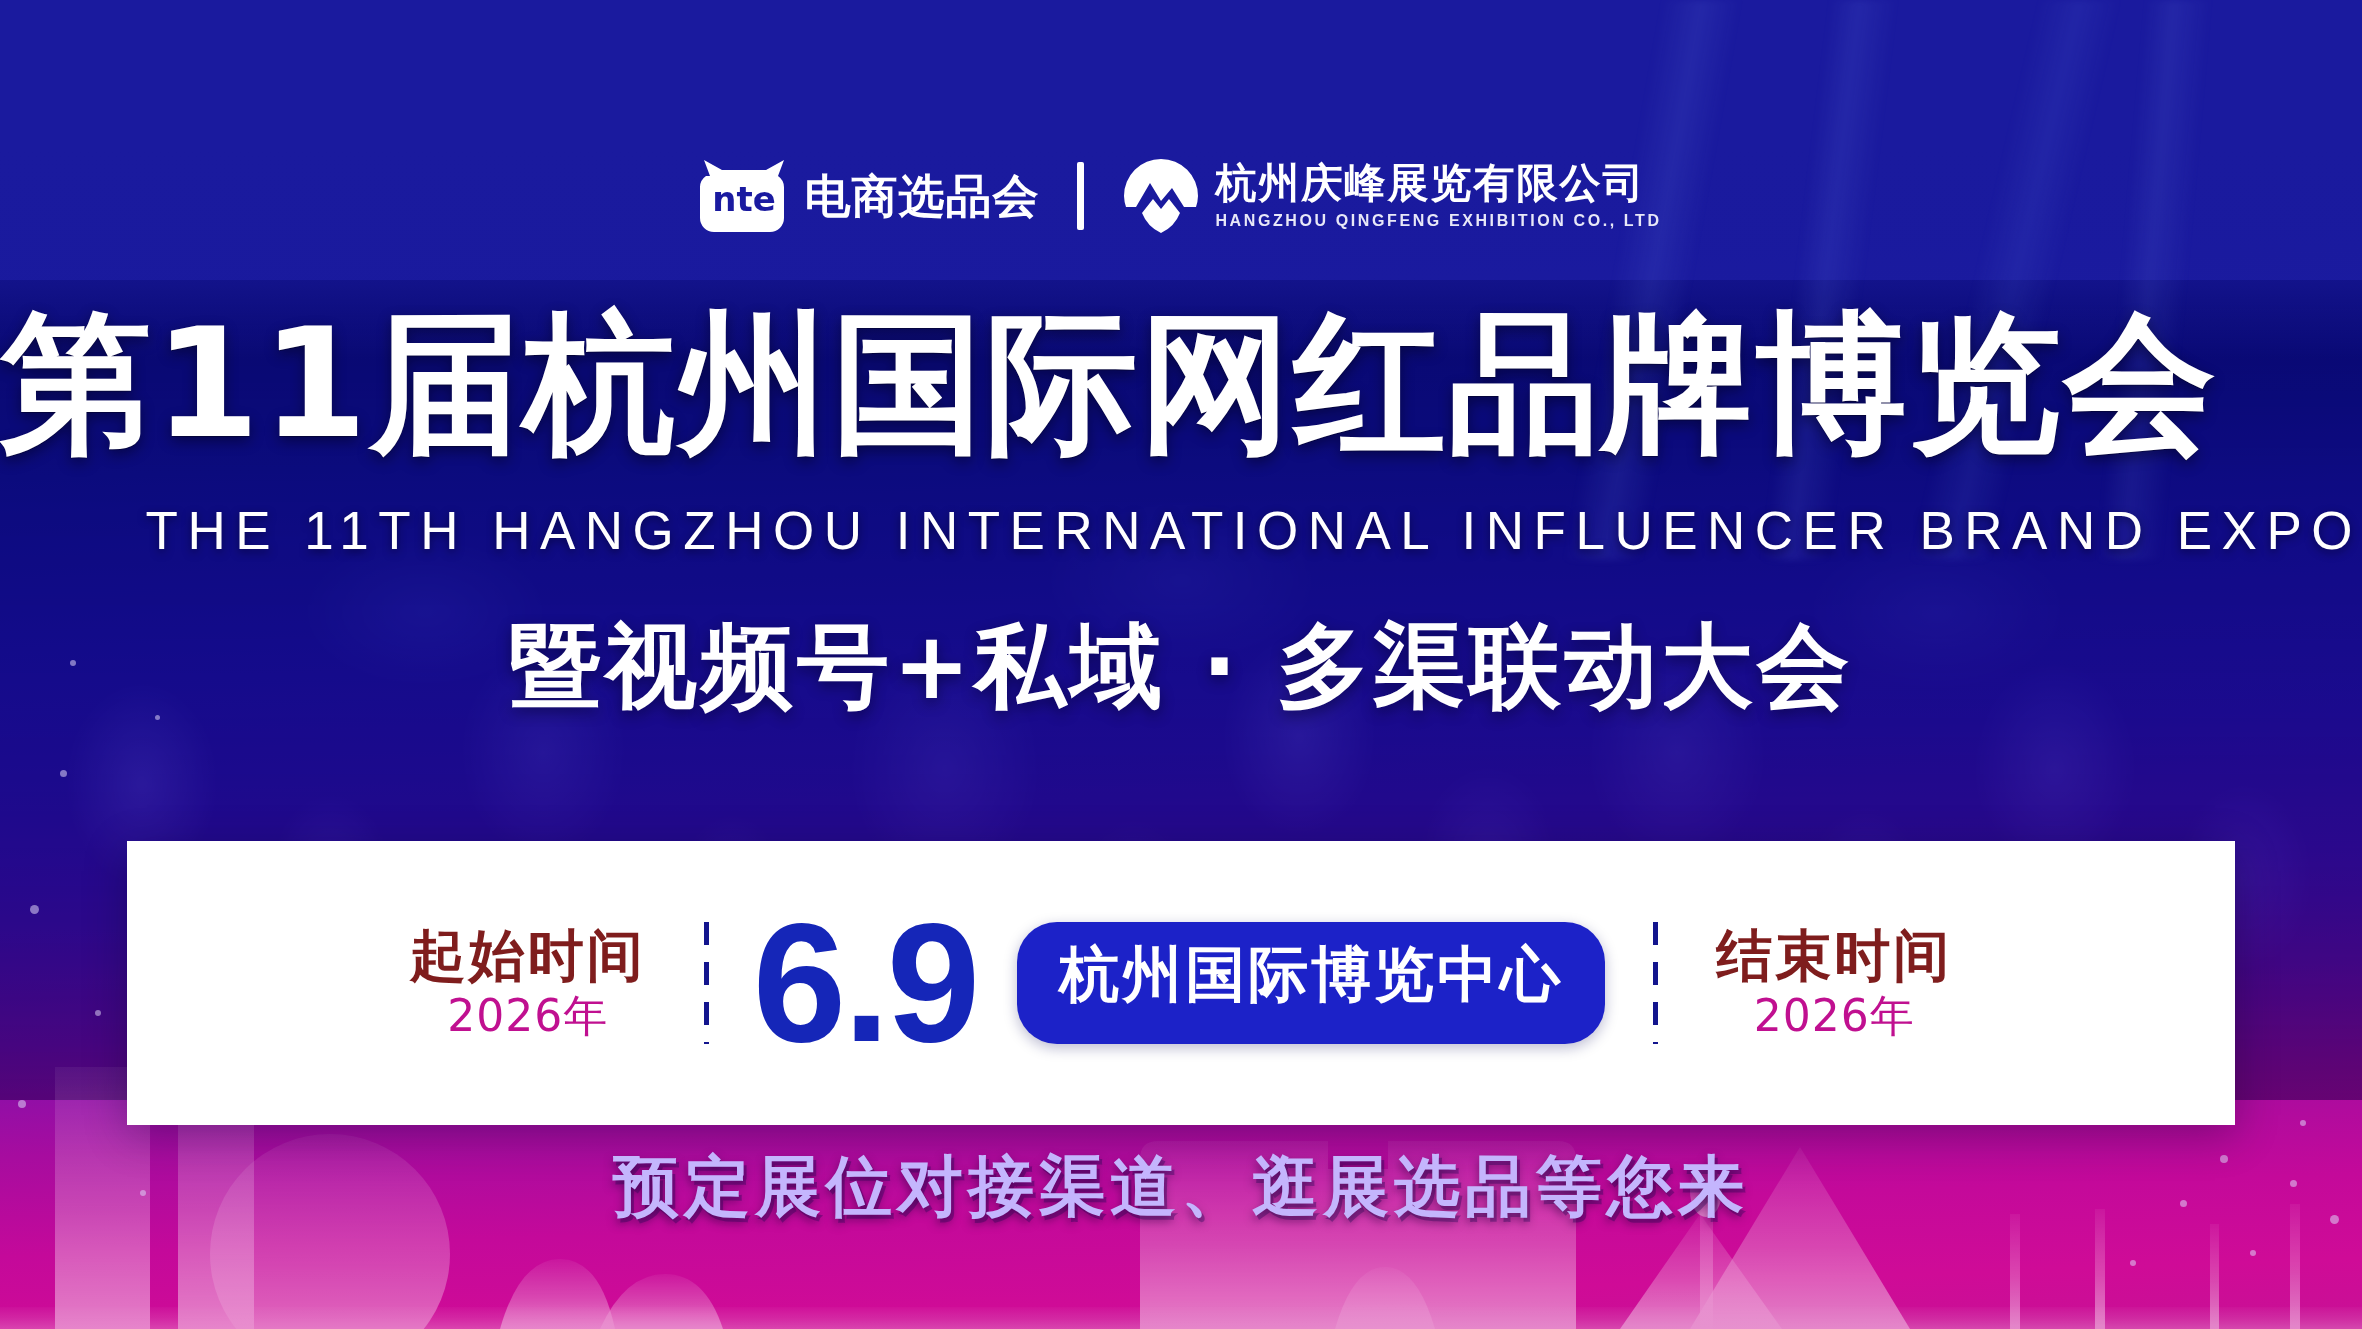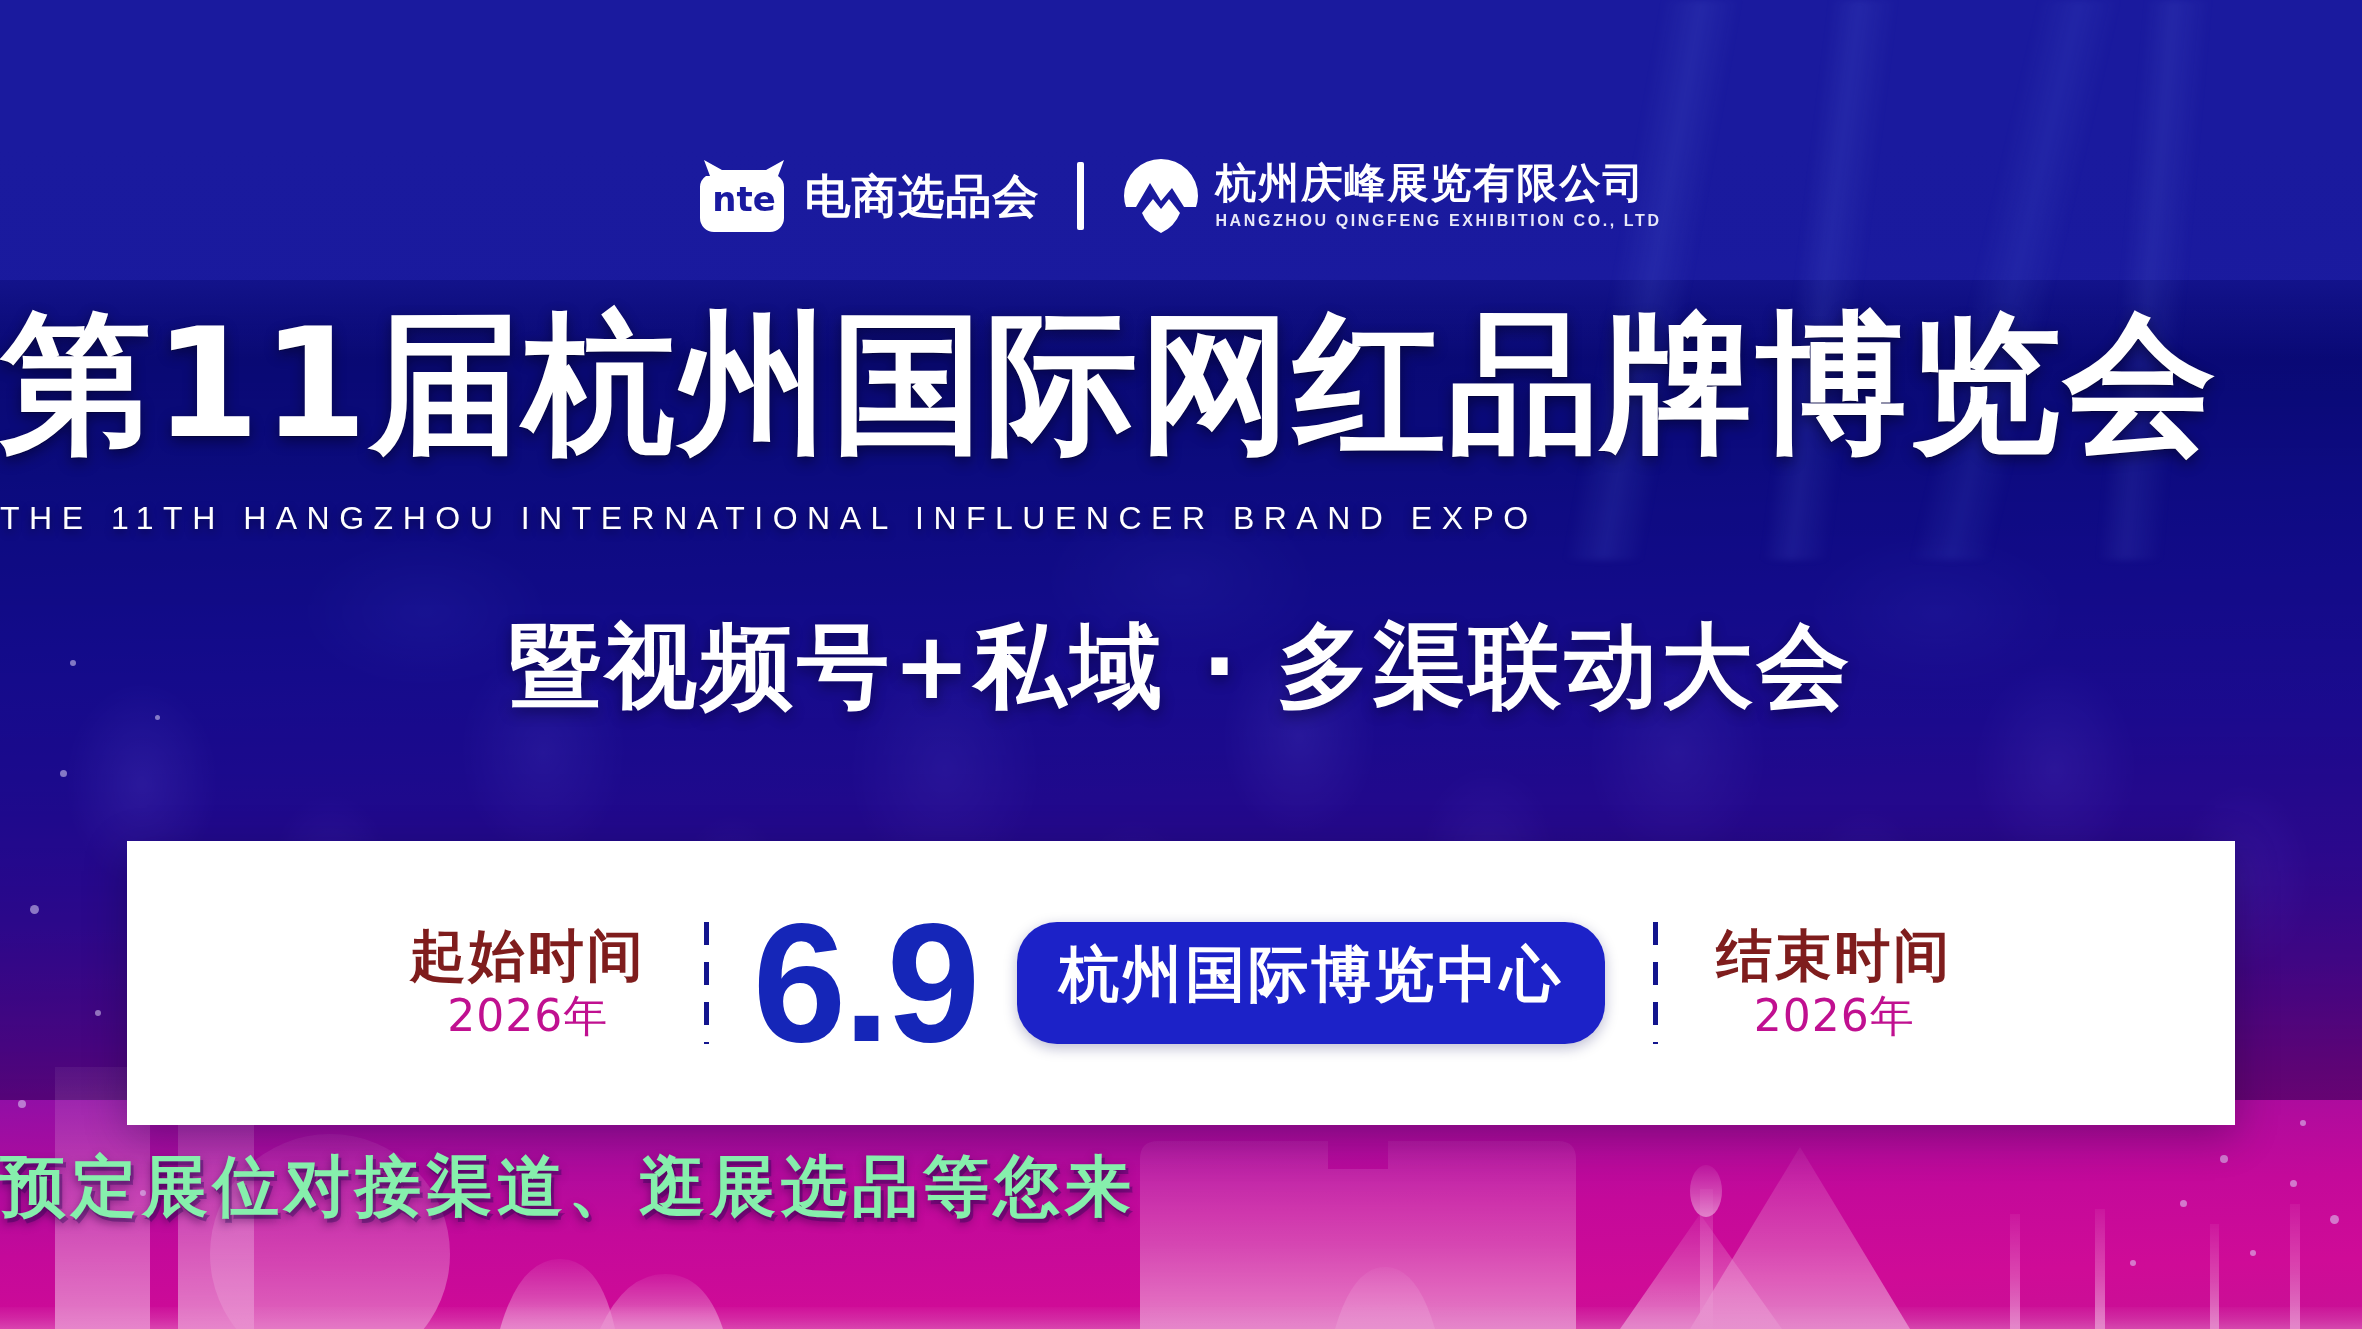--- a/index.html
+++ b/index.html
@@ -129,25 +129,25 @@
     font-family:"DejaVu Sans","Liberation Sans",sans-serif;
     font-weight:700;
     font-size:152px;
     letter-spacing:2px;
     line-height:1.04;
     white-space:nowrap;
     text-shadow:0 5px 14px rgba(0,0,10,.45), 0 1px 0 rgba(0,0,0,.3);
   }
   .sub-en{
     position:absolute; top:500px; left:0; right:0;
-    text-align:left;
+    text-align:right;
     color:#fff;
     font-family:"Liberation Sans",sans-serif;
     font-weight:400;
-    font-size:32px;
+    font-size:53px;
     letter-spacing:9.5px;
     white-space:nowrap;
     text-shadow:0 3px 9px rgba(0,0,20,.5);
   }
   .sub-cn{
     position:absolute; top:605px; left:0; right:0;
     text-align:center;
     color:#fff;
     font-family:"DejaVu Sans","Liberation Sans",sans-serif;
     font-weight:700;
@@ -224,21 +224,22 @@
     padding:22px 42px 40px;
     border-radius:40px;
     white-space:nowrap;
     margin:0 22px;
     box-shadow:0 4px 14px rgba(10,10,90,.28);
   }
 
   
   .tagline{
     position:absolute; bottom:97px; left:0; right:0;
-    color:#86efac;
+    text-align:center;
+    color:#c4b5fd;
     font-family:"DejaVu Sans","Liberation Sans",sans-serif;
     font-weight:700;
     font-size:66px;
     letter-spacing:5px;
     white-space:nowrap;
     text-shadow:0 5px 10px rgba(40,0,60,.55), 3px 4px 0 rgba(30,10,90,.35);
   }
 </style>
 </head>
 <body>

